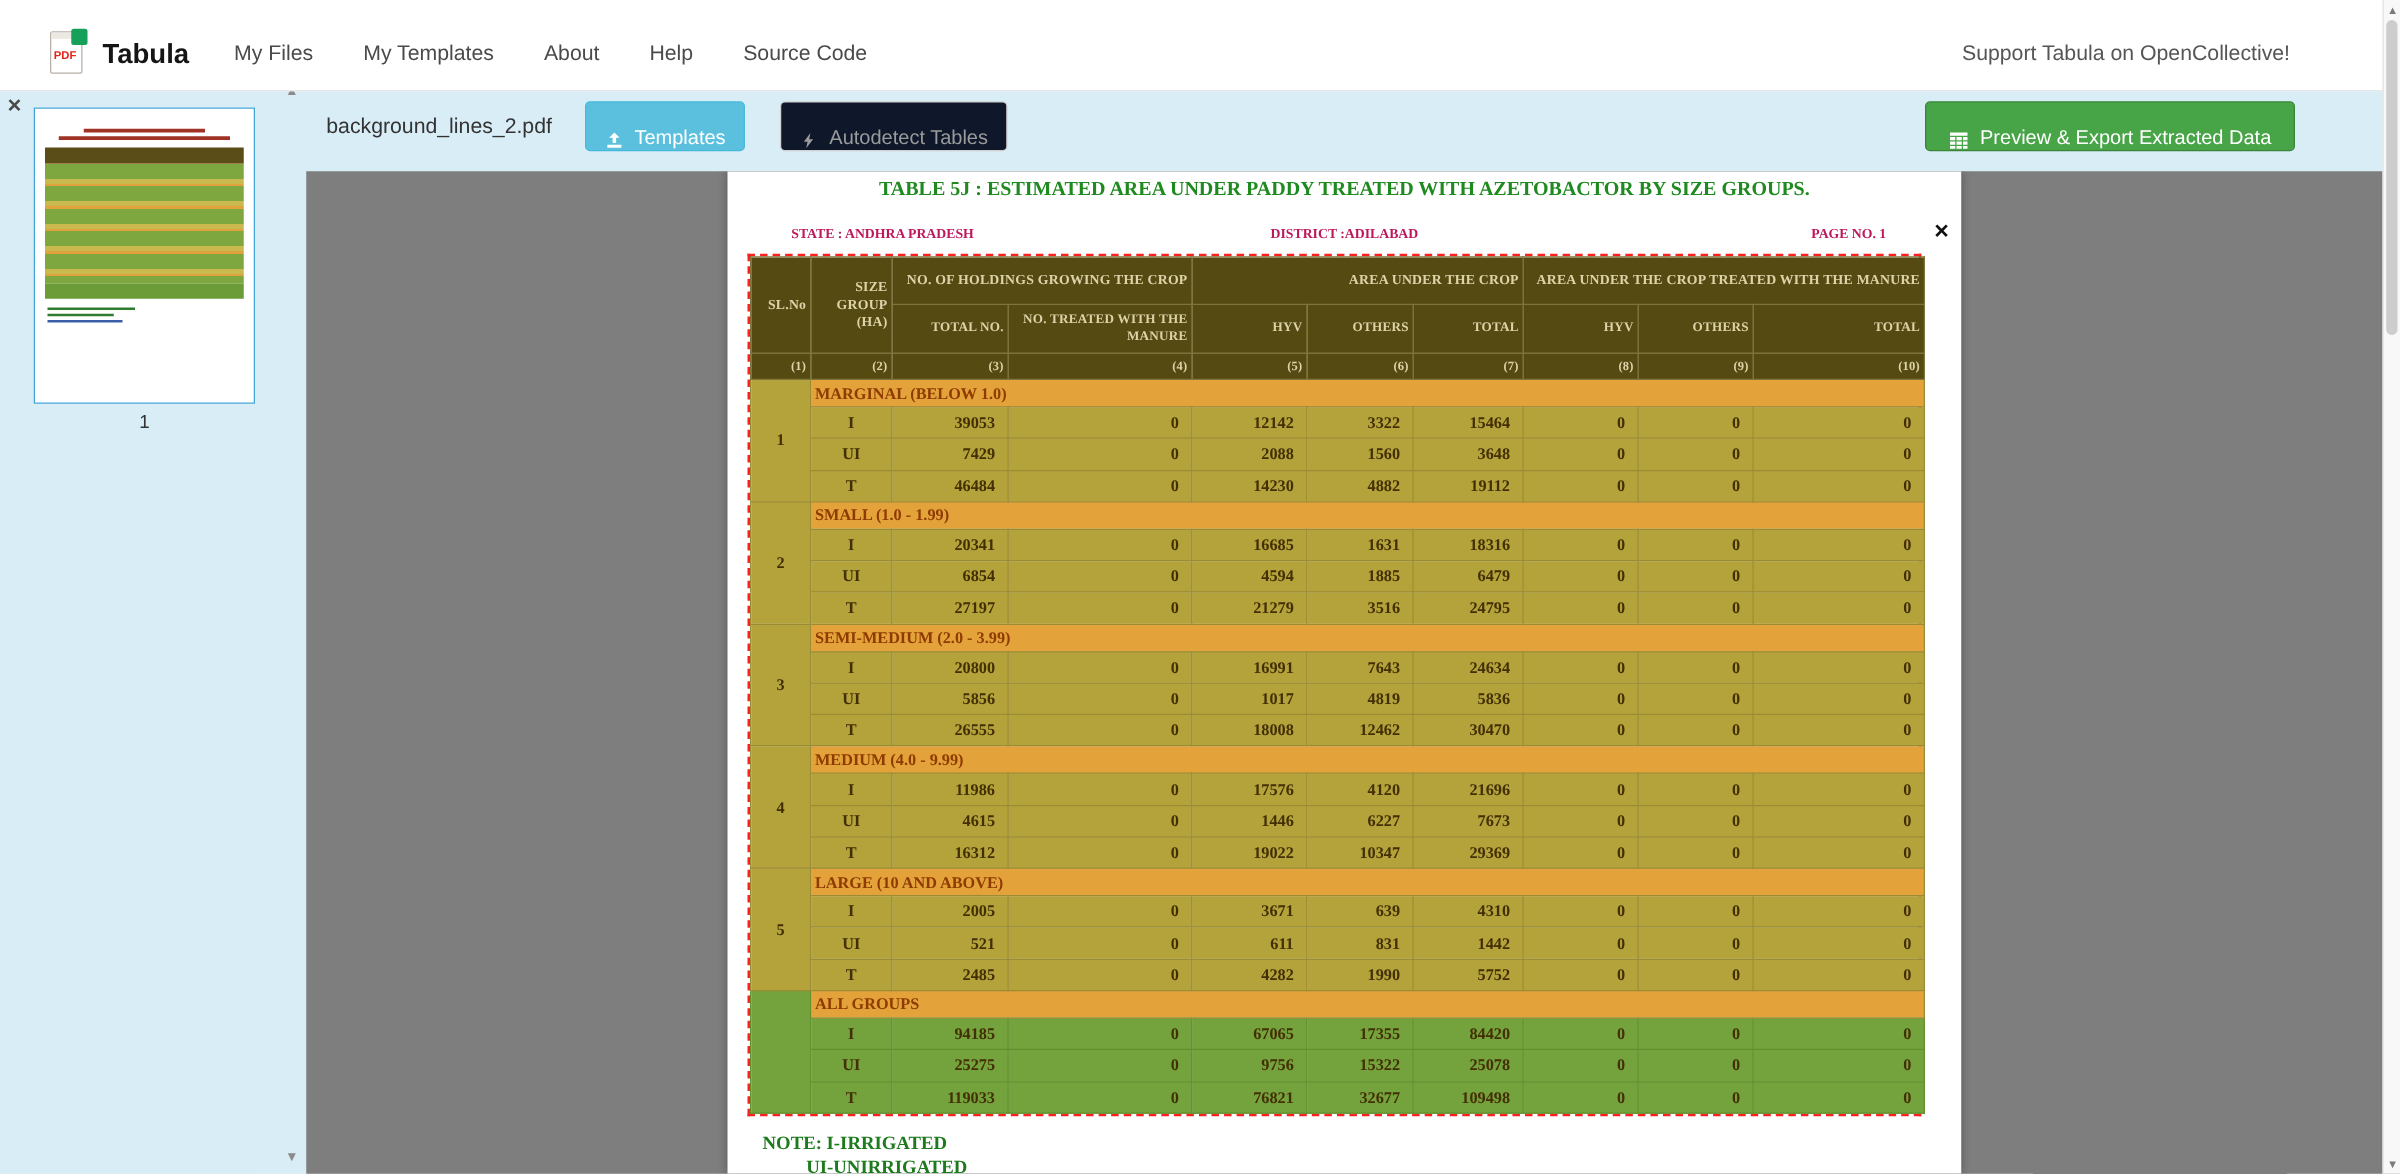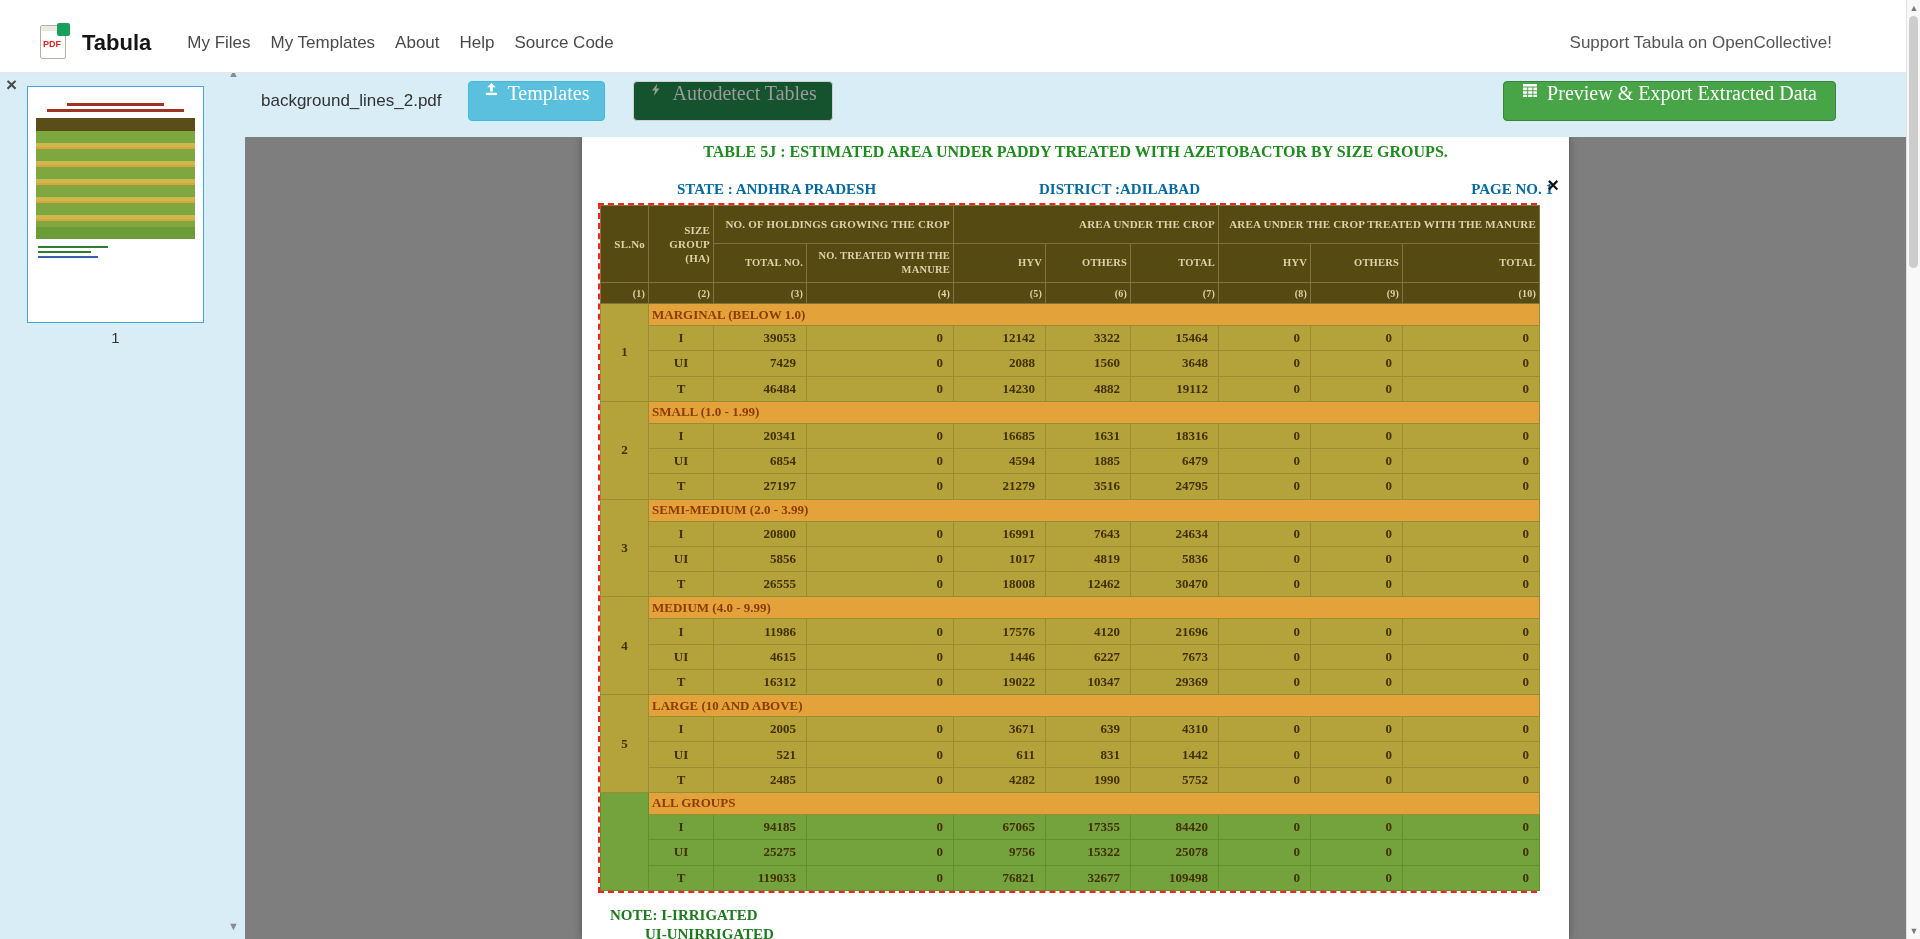--- a/index.html
+++ b/index.html
@@ -9,21 +9,21 @@
   
   .navbar { position: absolute; top:14px; left:0; width:100%; height:59px; background:#fff;
             border-bottom:1px solid #e6e6e6; display:flex; align-items:center; padding-left:40px; z-index:5; }
   .logo { position:relative; width:30px; height:40px; margin-right:12px; flex:0 0 auto; }
   .logo .page { position:absolute; left:0; top:2px; width:26px; height:34px; background:#fff;
                 border:1px solid #b6b0a8; border-radius:2px; }
   .logo .pdf-txt { position:absolute; left:3px; top:16px; font-size:9px; font-weight:bold; color:#e2231a; letter-spacing:0; }
   .logo .fold { position:absolute; left:1px; top:3px; width:24px; height:5px; background:#ece8e2; }
   .logo .green-sq { position:absolute; right:0; top:0; width:13px; height:13px; background:#17a05a; border-radius:2px; }
   .brand { font-size:22px; font-weight:bold; color:#151515; margin-right:36px; }
-  .nav-items { display:flex; gap:20px; }
+  .nav-items { display:flex; gap:40px; }
   .nav-link { font-size:17px; color:#4a4a4a; cursor:pointer; }
   .support { margin-left:auto; margin-right:88px; font-size:17px; color:#555; }
 
   
   .content { position:absolute; top:59px; left:0; right:0; bottom:0; background:#d9edf7; }
 
   
   .sidebar { position:absolute; left:0; top:0; width:245px; bottom:0; }
   .thumb-close { position:absolute; left:6px; top:16px; font-size:19px; font-weight:bold; color:#4a4a4a; line-height:1; cursor:pointer; }
   .thumbnail { position:absolute; left:27px; top:27px; width:177px; height:237px; background:#fff;
@@ -38,34 +38,34 @@
   .m-note2 { height:2px; width:30%; background:#2e7d2e; margin:0 10px 3px; }
   .m-note3 { height:2px; width:34%; background:#3a5fa8; margin:0 10px; }
   .page-num { position:absolute; left:27px; top:270px; width:177px; text-align:center; font-size:15px; color:#333; }
   .side-arrow { position:absolute; font-size:11px; color:#8b8b8b; line-height:1; cursor:pointer; }
   .side-arrow.up { left:228px; top:9px; }
   .side-arrow.down { left:228px; top:862px; }
 
   
   .toolbar { position:absolute; left:245px; right:0; top:0; height:84px; display:flex; align-items:center; padding-right:84px; }
   .filename { font-size:17px; color:#333; margin:0 26px 0 16px; white-space:nowrap; }
-  .btn { height:40px; display:inline-flex; align-items:flex-start; gap:9px; padding:0 15px; border-radius:4px;
-         font-size:20px; white-space:nowrap; cursor:pointer;font-family:Liberation Serif, serif; }
+  .btn { height:40px; display:inline-flex; align-items:flex-end; gap:9px; padding:0 15px; border-radius:4px;
+         font-size:16px; white-space:nowrap; cursor:pointer; }
   .btn svg { flex:0 0 auto; }
   .btn-templates { background:#5bc0de; border:1px solid #46b8da; color:#fff; }
   .btn-clear { background:linear-gradient(#fefefe,#e6e6e6); border:1px solid #b3b3b3; color:#333; margin-left:26px; }
-  .btn-autodetect { background:#14532d; border:1px solid #cfcfcf; color:#9b9b9b; margin-left:28px; cursor:default; }
+  .btn-autodetect { background:#0f172a; border:1px solid #cfcfcf; color:#9b9b9b; margin-left:28px; cursor:default; }
   .btn-export { background:#47a447; border:1px solid #398439; color:#fff; margin-left:auto; padding:0 18px; }
 
   
   .main { position:absolute; left:245px; top:78px; right:0; bottom:0; background:#7e7e7e; overflow:hidden; }
   .pdf-page { position:absolute; left:337px; top:0; width:987px; height:802px; background:#fff;
               box-shadow:0 0 8px rgba(0,0,0,.35); font-family:"Liberation Serif","DejaVu Serif",serif; }
   .doc-title { position:absolute; top:6px; left:0; width:100%; text-align:center; font-size:16px; font-weight:bold; color:#1f8a1f; }
-  .doc-meta { position:absolute; top:44px; left:0; width:100%; height:20px; font-size:15px; font-weight:bold; color:#0369a1;margin-left:44px; }
+  .doc-meta { position:absolute; top:44px; left:0; width:100%; height:20px; font-size:11px; font-weight:bold; color:#be185d; }
   .meta-state { position:absolute; left:51px; }
   .meta-district { position:absolute; left:0; width:100%; text-align:center; }
   .meta-page { position:absolute; right:60px; }
   .sel-close { position:absolute; top:38px; right:10px; font-size:20px; font-weight:bold; color:#111;
                font-family:"Liberation Sans",sans-serif; line-height:1; cursor:pointer; z-index:4; }
 
   
   .selection { position:absolute; left:16px; top:66px; width:939px; height:690px;
                border:2px dashed #ff1f1f; cursor:move; z-index:3; }
   table.datatable { width:100%; height:100%; border-collapse:collapse; table-layout:fixed; }

